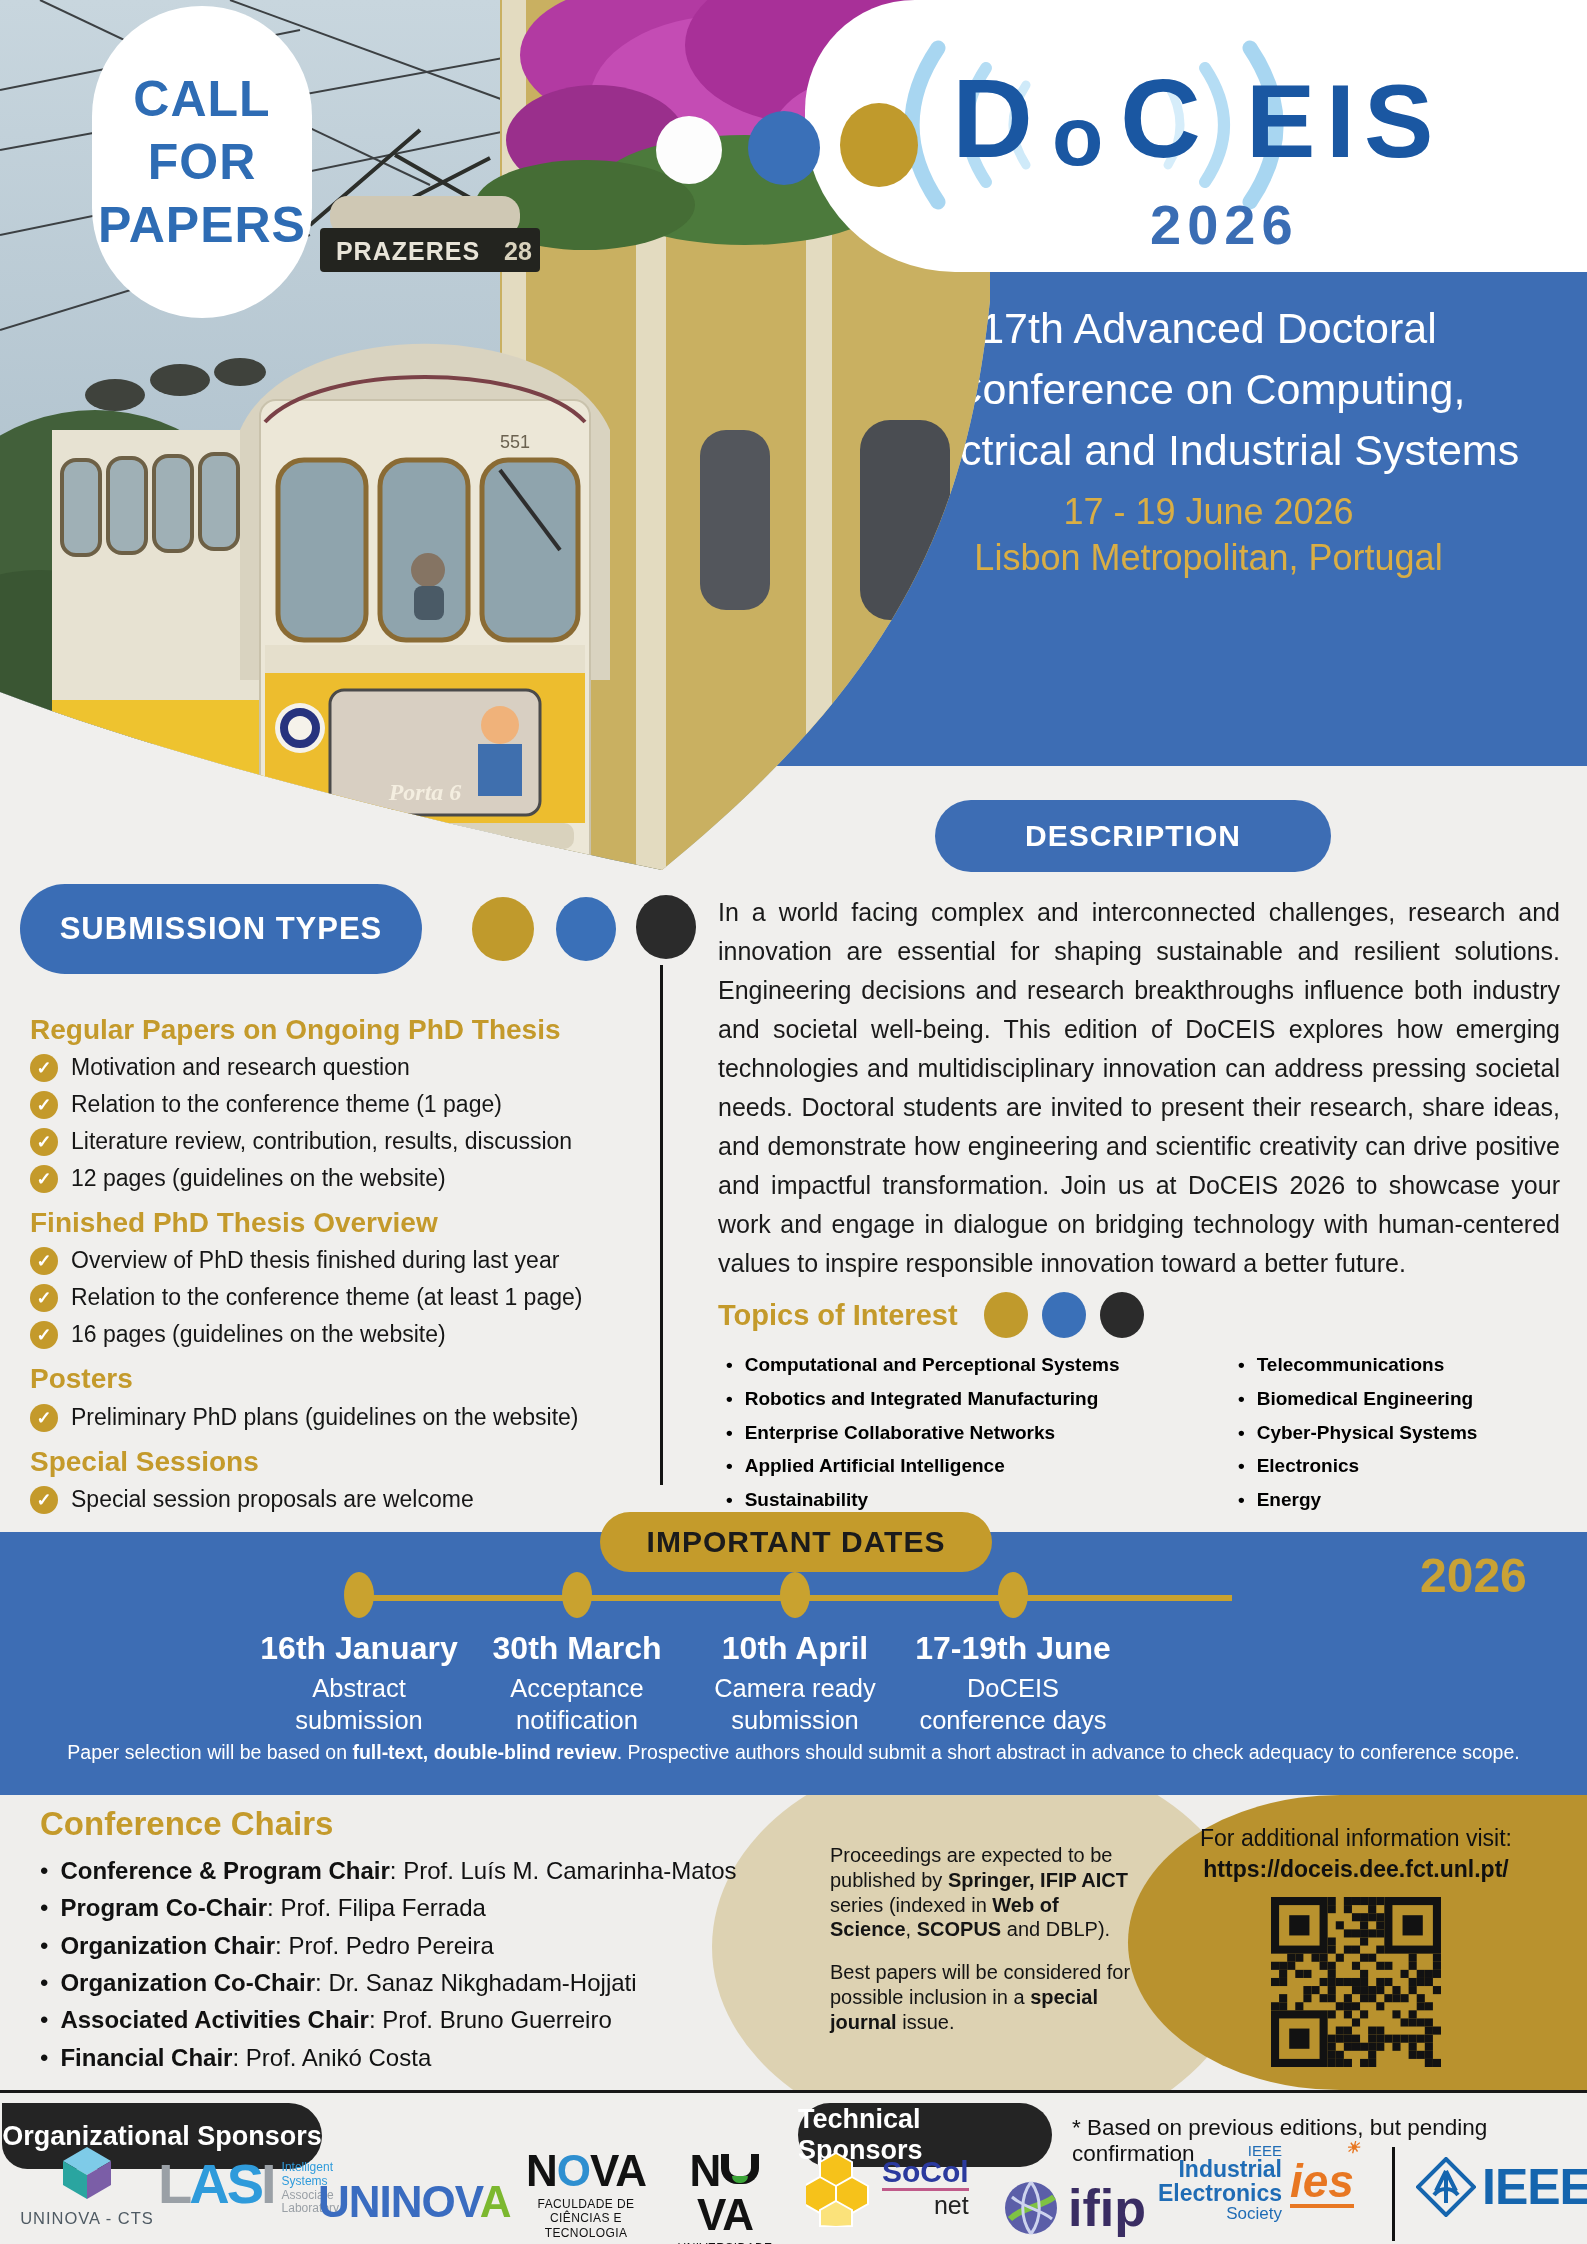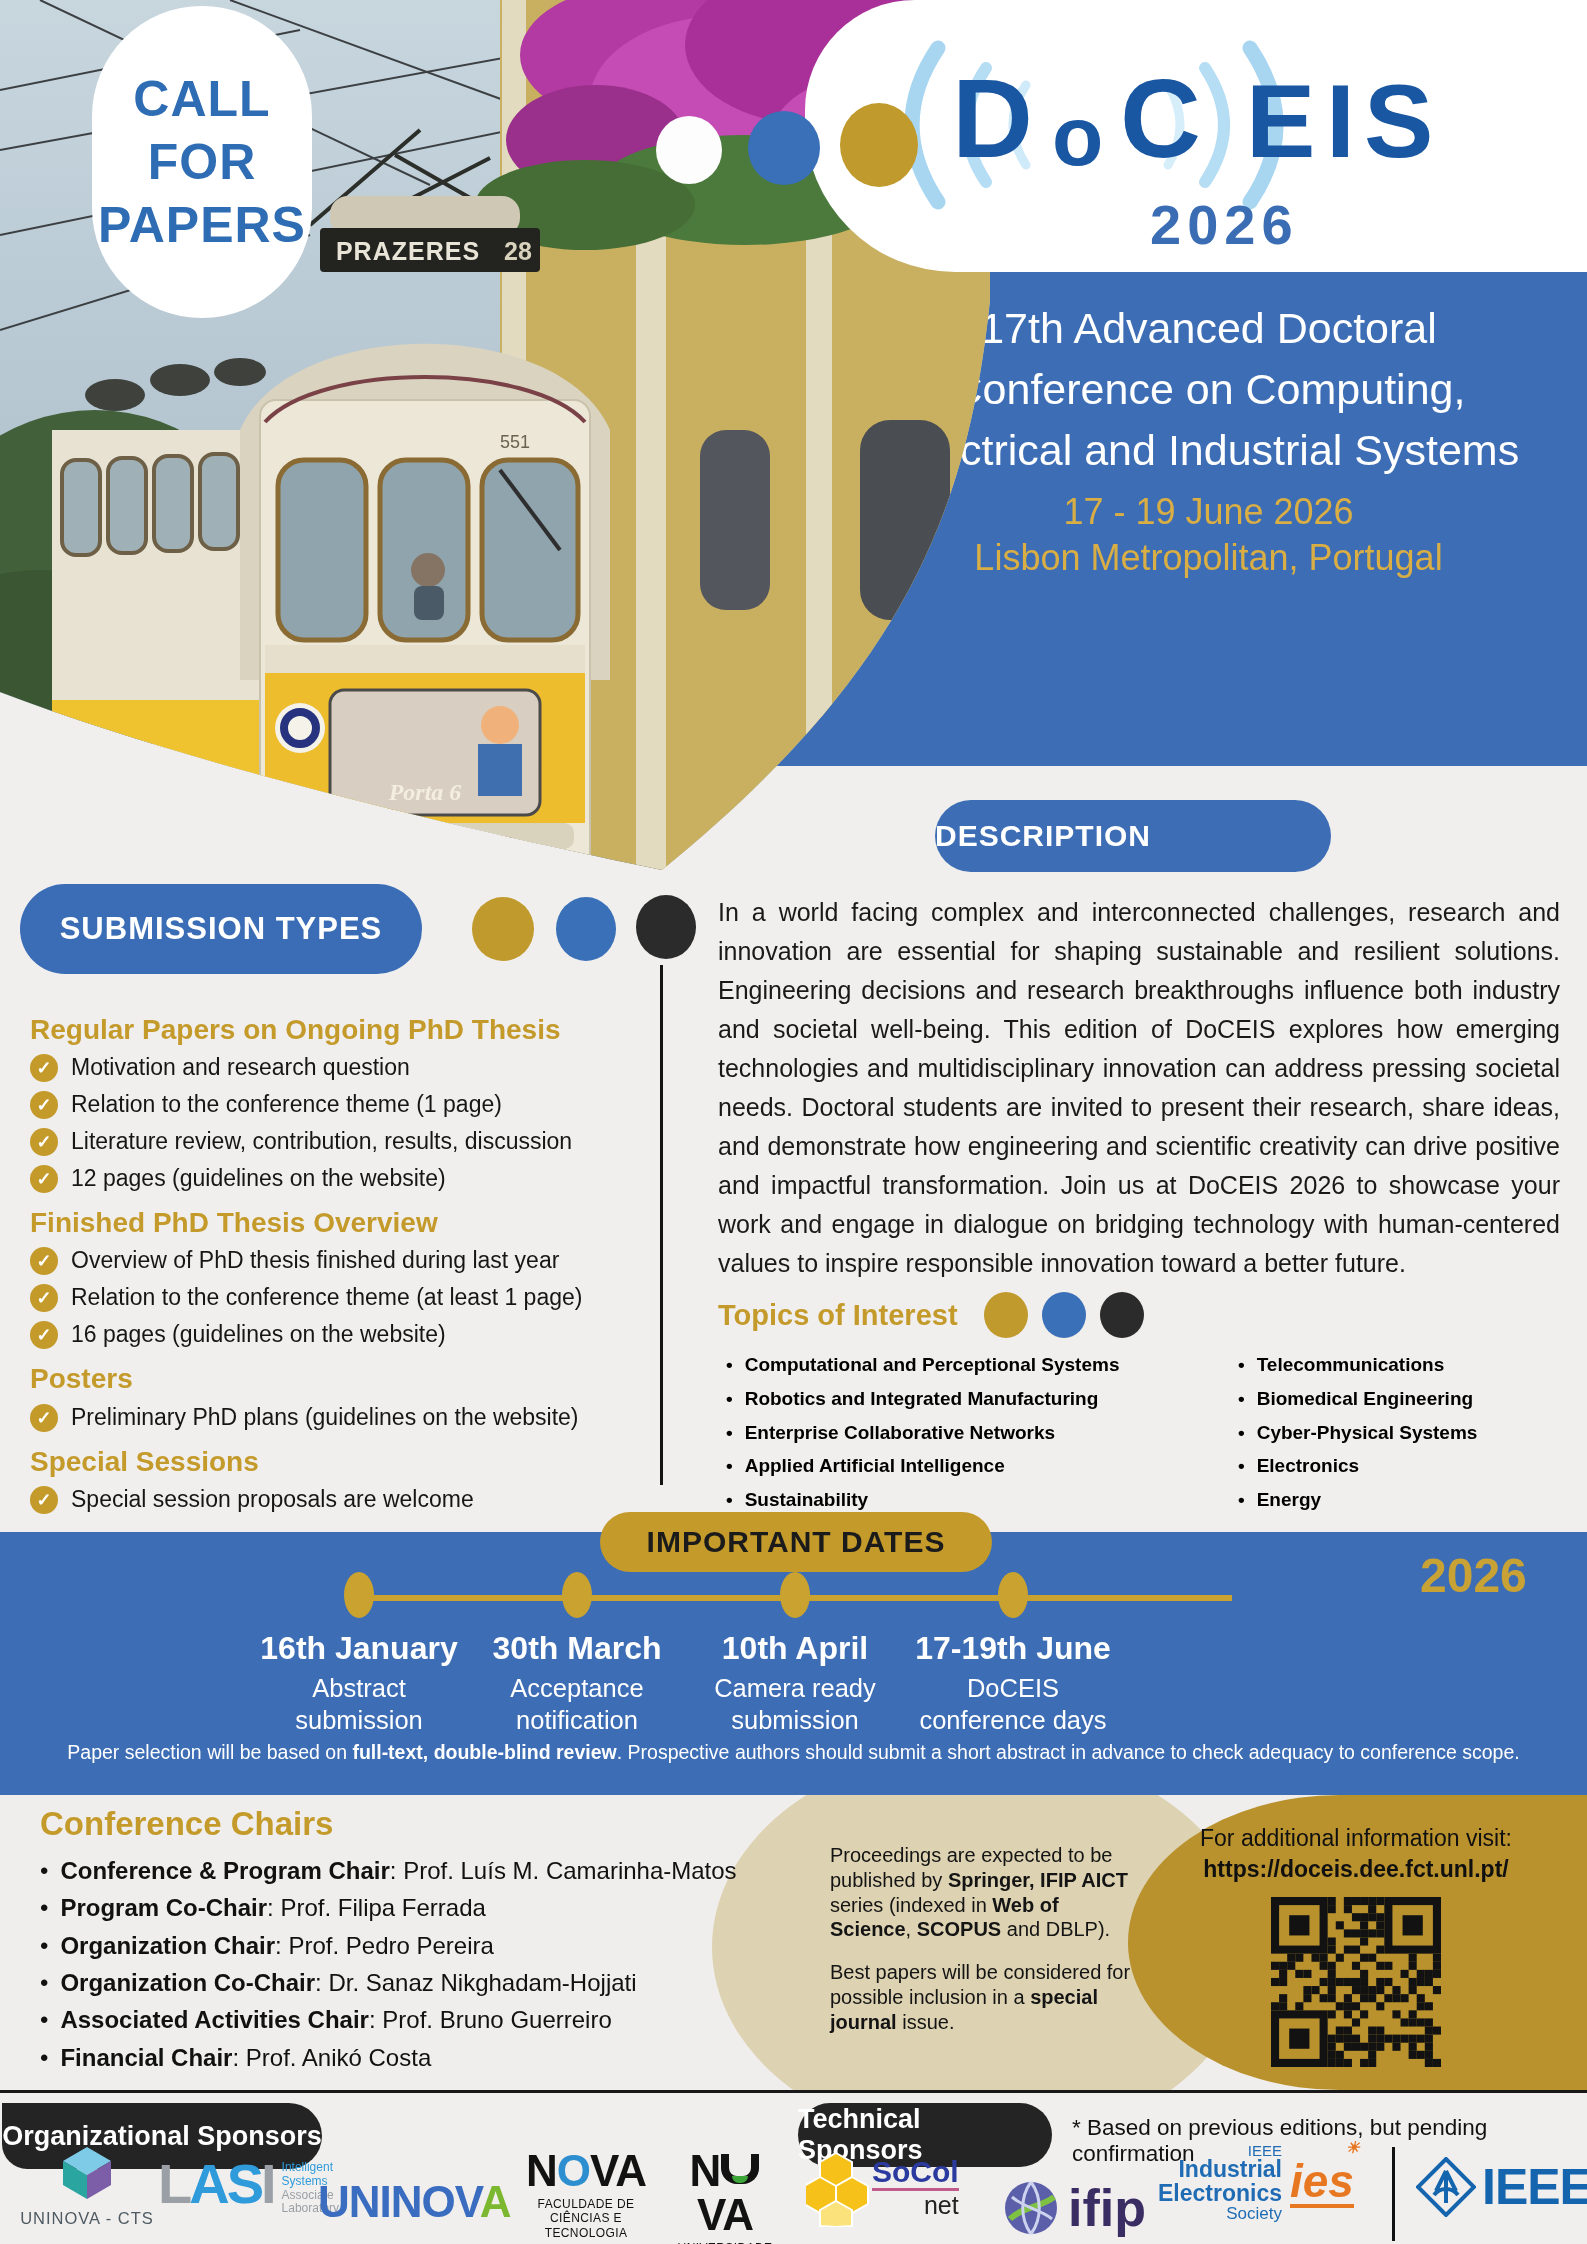--- a/index.html
+++ b/index.html
@@ -38,21 +38,21 @@
                text-align:center;padding:0;}
   .title-inner{position:absolute;left:210px;right:20px;top:30px;}
   .t-line{color:#fff;font-size:43px;line-height:1.42;font-weight:normal;}
   .t-dates,.t-loc{color:#d9ae45;font-size:36px;line-height:1.28;}
   .t-dates{margin-top:8px;}
   .t-theme{color:#fff;font-weight:bold;font-size:45px;line-height:1.33;}
   .t-theme-wrap{margin-top:42px;}
 
   
   .desc-pill{position:absolute;left:935px;top:800px;width:396px;height:72px;background:#3d6db4;border-radius:36px;
-             display:flex;align-items:center;justify-content:flex-start;z-index:3;}
+             display:flex;align-items:center;justify-content:center;z-index:3;}
   .desc-pill span{color:#fff;font-weight:bold;font-size:30px;letter-spacing:1px;}
   .desc-text{position:absolute;left:718px;top:893px;width:842px;font-size:25px;line-height:1.56;
              text-align:justify;color:#191919;z-index:3;}
 
   
   .sub-pill{position:absolute;left:20px;top:884px;width:402px;height:90px;background:#3a6db5;border-radius:45px;
             display:flex;align-items:center;justify-content:center;z-index:3;}
   .sub-pill span{color:#fff;font-weight:bold;font-size:31px;letter-spacing:1px;}
   .dot-mid-gold{left:472px;top:897px;width:62px;height:64px;background:#c09a2c;z-index:3;}
   .dot-mid-blue{left:556px;top:897px;width:60px;height:64px;background:#3a70b8;z-index:3;}
@@ -137,21 +137,21 @@
   .lb-novafct{left:518px;top:56px;width:136px;}
   .lb-novaunl{left:662px;top:56px;width:126px;}
   .nova-word{font-size:44px;font-weight:bold;color:#121212;letter-spacing:-1px;line-height:1;}
   .nova-o-fct{color:#2e8fd0;}
   .nova-u{display:inline-block;width:22px;height:22px;border:8px solid #121212;border-top:none;
           border-radius:0 0 16px 16px;position:relative;top:-2px;margin:0 1px;}
   .nova-u::after{content:"";position:absolute;left:3px;bottom:-7px;width:16px;height:7px;background:#3da639;
                  border-radius:0 0 10px 10px;}
   .nova-cap{font-size:12px;color:#111;line-height:1.2;margin-top:4px;letter-spacing:0.4px;}
   .lb-socol{left:806px;top:56px;display:flex;align-items:center;}
-  .socol-txt{margin-left:2px;text-align:left;}
+  .socol-txt{margin-left:12px;text-align:left;}
   .socol-name{font-size:30px;font-weight:bold;color:#2b3a9e;border-bottom:3px solid #c05a8a;line-height:1.05;}
   .socol-net{font-size:25px;color:#222;text-align:right;}
   .lb-ifip{left:1002px;top:60px;display:flex;align-items:center;margin-top:26px;}
   .ifip-name{font-size:52px;font-weight:bold;color:#3a2d63;margin-left:8px;line-height:1;}
   .lb-ies{left:1158px;top:50px;display:flex;align-items:center;}
   .ies-txt{text-align:right;color:#1f6cb5;line-height:1.02;}
   .ies-ieee{font-size:15px;}
   .ies-l1,.ies-l2{font-size:23px;font-weight:bold;}
   .ies-l3{font-size:17px;}
   .ies-mark{font-size:46px;font-weight:bold;font-style:italic;color:#e87722;margin-left:8px;

